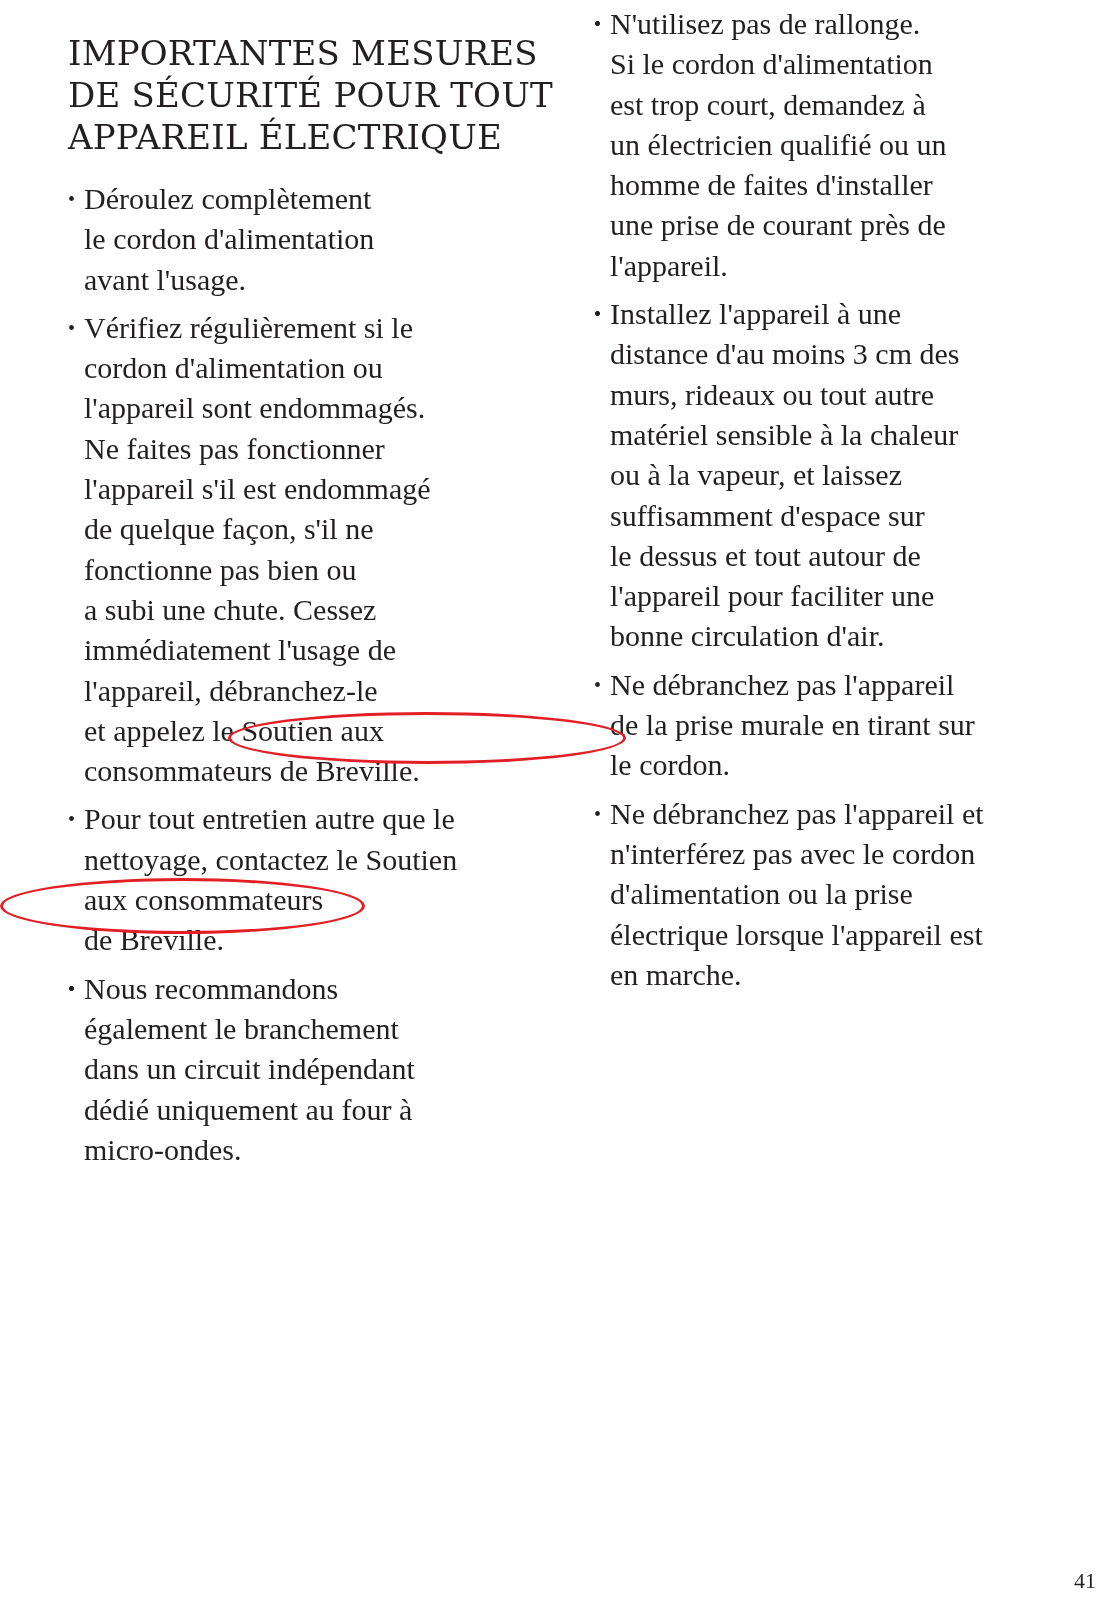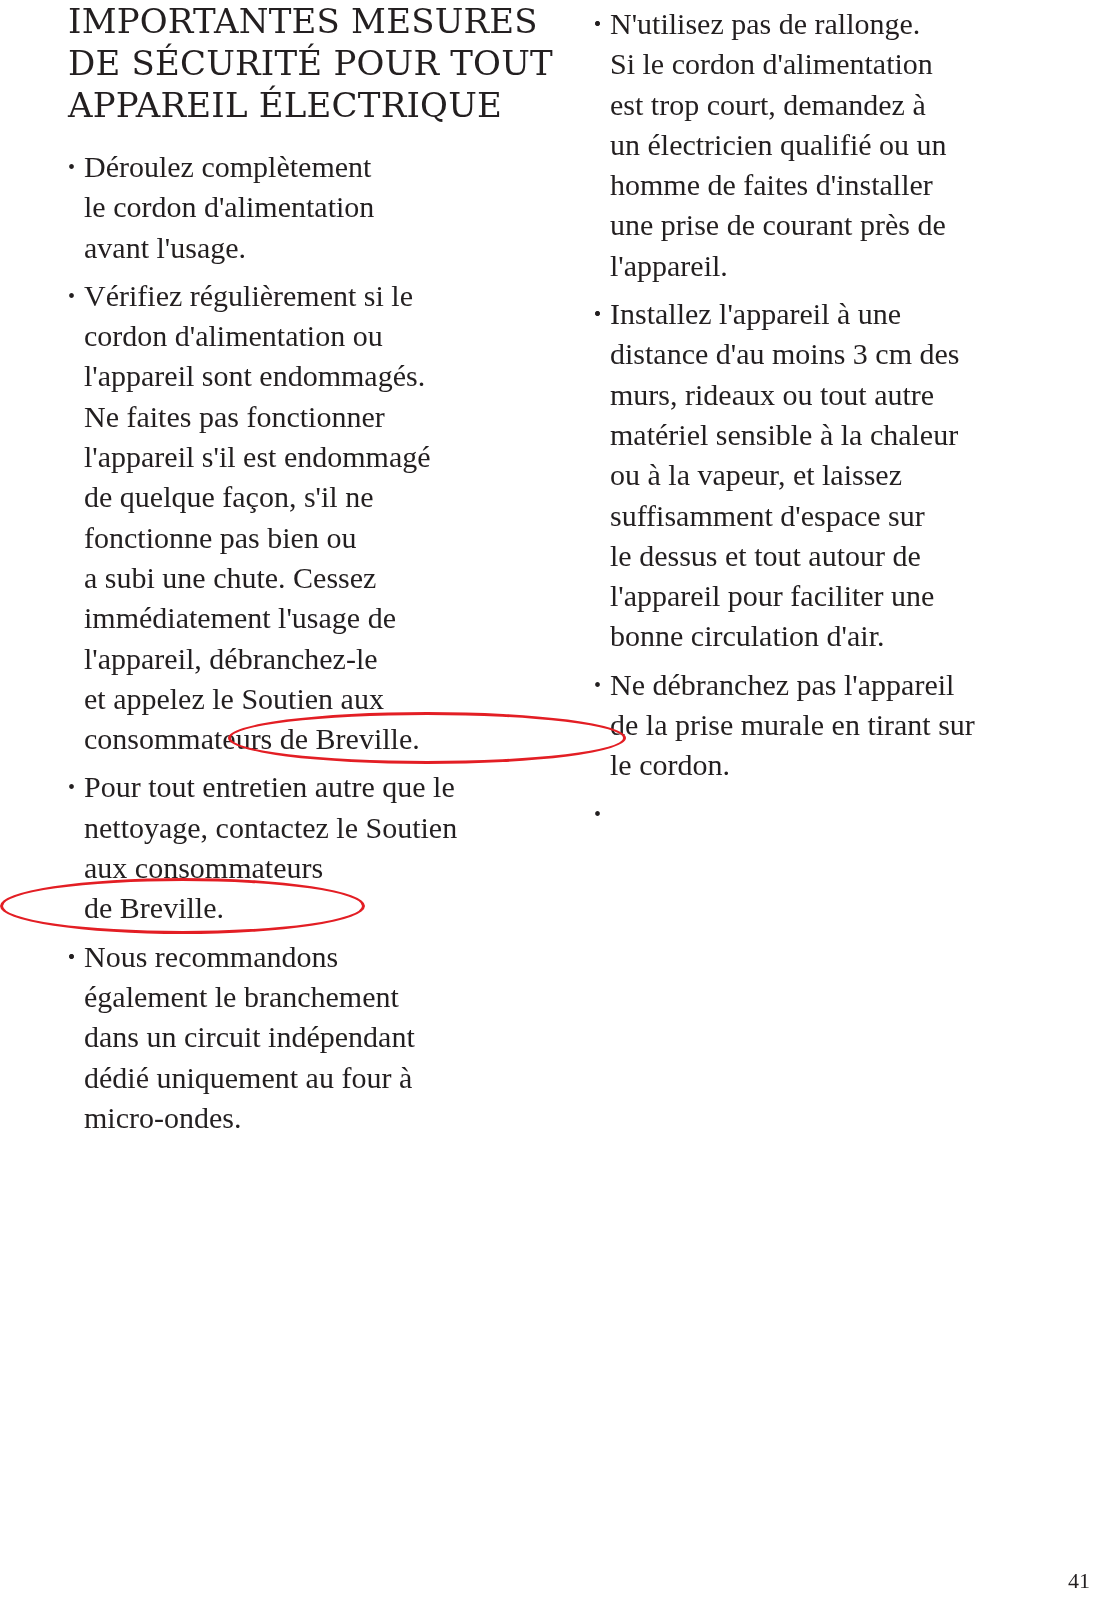--- a/index.html
+++ b/index.html
@@ -12,28 +12,28 @@
   .col-right { left: 594px; width: 500px; }
   .title {
     margin: 0; padding-top: 0px; font-weight: normal; font-size: 34px; line-height: 42px;
     letter-spacing: 0.2px; color: #231f20; font-family: "DejaVu Serif", serif;
   }
   ul { list-style: none; margin: 0; padding: 0; }
   li.item { position: relative; padding-left: 16px; font-size: 30px; line-height: 40.3px; margin-bottom: 8px; white-space: pre-line; font-family: "Liberation Serif", serif; }
   li.item .bullet { position: absolute; left: 0; top: 0; font-size: 20px; }
   .col-left ul { margin-top: 21px; }
   .col-right ul { margin-top: -4px; }
-  .page-number { position: absolute; right: 14px; top: 1568px; font-size: 22px; font-family: "Liberation Serif", serif; }
+  .page-number { position: absolute; right: 8px; top: 1568px; font-size: 22px; font-family: "Liberation Serif", serif; }
   .annotation { position: absolute; border: 3px solid #e31e24; border-radius: 50%; box-sizing: border-box; }
 </style>
 </head>
 <body>
 
 <div class="col col-left">
-  <h1 class="title" style="white-space: pre-line;">IMPORTANTES MESURES
+  <h1 class="title" style="white-space: pre-line; margin-top: 32px;">IMPORTANTES MESURES
 DE SÉCURITÉ POUR TOUT
 APPAREIL ÉLECTRIQUE</h1>
   <ul>
     <li class="item"><span class="bullet">•</span><span>Déroulez complètement
 le cordon d'alimentation
 avant l'usage.</span></li>
     <li class="item"><span class="bullet">•</span><span>Vérifiez régulièrement si le
 cordon d'alimentation ou
 l'appareil sont endommagés.
 Ne faites pas fonctionner
@@ -74,20 +74,24 @@
 murs, rideaux ou tout autre
 matériel sensible à la chaleur
 ou à la vapeur, et laissez
 suffisamment d'espace sur
 le dessus et tout autour de
 l'appareil pour faciliter une
 bonne circulation d'air.</span></li>
     <li class="item"><span class="bullet">•</span><span>Ne débranchez pas l'appareil
 de la prise murale en tirant sur
 le cordon.</span></li>
-    <li class="item"><span class="bullet">•</span></li>
+    <li class="item"><span class="bullet">•</span><span>Ne débranchez pas l'appareil et
+n'interférez pas avec le cordon
+d'alimentation ou la prise
+électrique lorsque l'appareil est
+en marche.</span></li>
   </ul>
 </div>
 
 <div class="annotation" style="left:228px; top:712px; width:398px; height:52px;"></div>
 <div class="annotation" style="left:0px; top:878px; width:365px; height:56px;"></div>
 
 <div class="page-number">41</div>
 
 </body></html>

